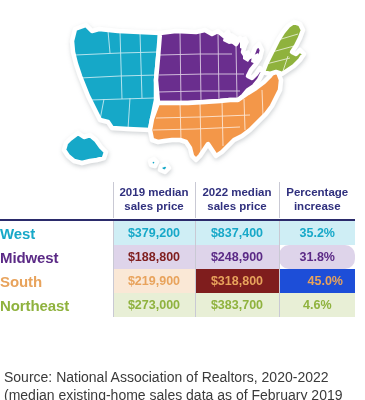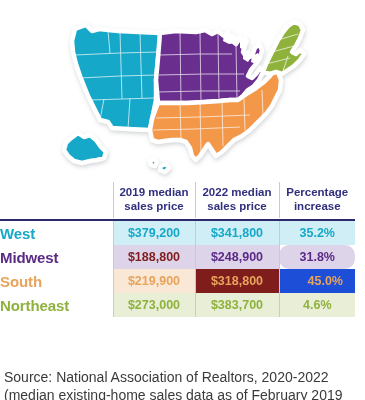--- a/index.html
+++ b/index.html
@@ -221,21 +221,21 @@
     </thead>
     <tbody id="table-body">
         <tr class="rule-row">
           <td colspan="4">
             <div class="rule-inner" style="background: rgb(43, 43, 107);"></div>
           </td>
         </tr>
         <tr class="band">
           <td class="row-label" style="color: rgb(23, 168, 200);">West</td>
           <td class="cell-num vdiv" style="color: rgb(23, 168, 200); background: rgb(207, 238, 245);">$379,200</td>
-          <td class="cell-num vdiv" style="color: rgb(23, 168, 200); background: rgb(207, 238, 245);">$341,800</td>
+          <td class="cell-num vdiv" style="color: rgb(23, 168, 200); background: rgb(207, 238, 245);">$837,400</td>
           <td class="cell-num vdiv" style="color: rgb(23, 168, 200); background: rgb(207, 238, 245);">35.2%</td>
         </tr>
         <tr class="band">
           <td class="row-label" style="color: rgb(91, 42, 134);">Midwest</td>
           <td class="cell-num vdiv" style="color: #7f1d1d; background: rgb(222, 212, 234);">$188,800</td>
           <td class="cell-num vdiv" style="color: rgb(91, 42, 134); background: rgb(222, 212, 234);">$248,900</td>
           <td class="cell-num vdiv" style="color: rgb(91, 42, 134); background: rgb(222, 212, 234); border-radius: 10px;">31.8%</td>
         </tr>
         <tr class="band">
           <td class="row-label" style="color: rgb(232, 163, 92);">South</td>

